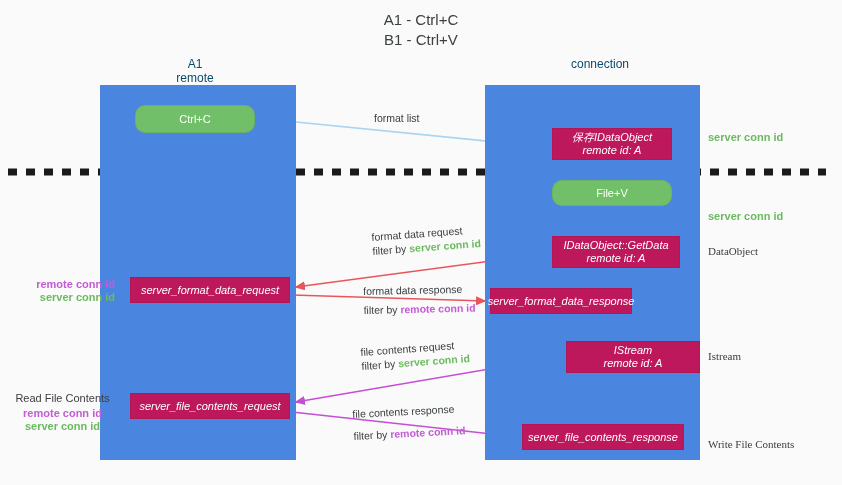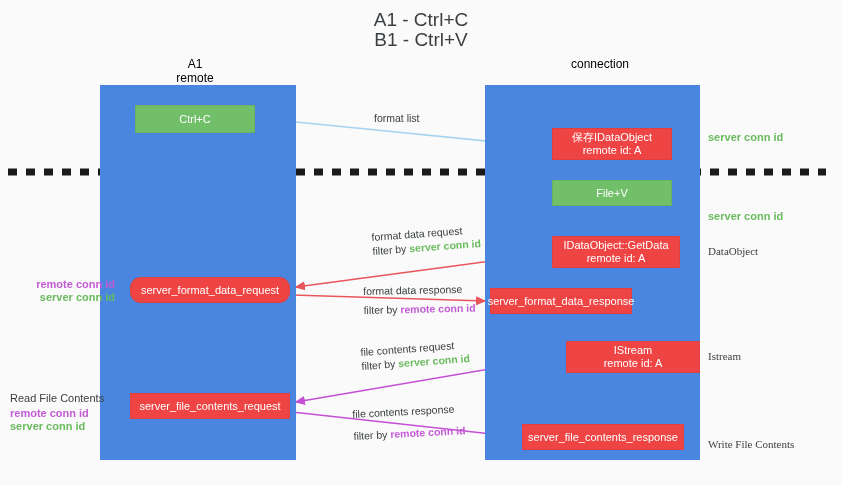--- a/index.html
+++ b/index.html
@@ -9,71 +9,71 @@
     font-family:"Liberation Sans","DejaVu Sans",sans-serif;
     overflow:hidden;
   }
   #stage{position:relative;width:842px;height:485px;}
 
   .abs{position:absolute;}
 
   
   #title{
     left:0;top:10px;width:842px;text-align:center;
-    font-size:19px;color:#3c4043;line-height:20px;
+    font-size:15px;color:#3c4043;line-height:20px;
   }
 
   
   .lane-head{
-    text-align:center;font-size:12px;color:#000000;line-height:14px;
+    text-align:center;font-size:12px;color:#0c4a6e;line-height:14px;
   }
   #head-a1{left:120px;top:57px;width:150px;}
   #head-b1{left:510px;top:57px;width:180px;}
 
   
   .lane{background:#4a86df;}
   #lane-a1{left:100px;top:85px;width:196px;height:375px;}
   #lane-b1{left:485px;top:85px;width:215px;height:375px;}
 
   
   .box{
     box-sizing:border-box;
     display:flex;flex-direction:column;
     align-items:center;justify-content:center;
     color:#ffffff;font-size:11px;line-height:13px;
     text-align:center;
     border:1px solid rgba(0,0,0,0.06);
   }
-  .green{background:#72bf6a;}
-  .orange{background:#ef4444;}
+  .green{background:#72bf6a;border-radius:10px;}
+  .orange{background:#be185d;font-style:italic;}
 
   #box-ctrlc{left:135px;top:105px;width:120px;height:28px;}
   #box-idataobject{left:552px;top:128px;width:120px;height:32px;}
   #box-ctrlv{left:552px;top:180px;width:120px;height:26px;}
   #box-getdata{left:552px;top:236px;width:128px;height:32px;}
-  #box-fmt-req{left:130px;top:277px;width:160px;height:26px;border-radius:11px;}
+  #box-fmt-req{left:130px;top:277px;width:160px;height:26px;}
   #box-fmt-res{left:490px;top:288px;width:142px;height:26px;}
   #box-istream{left:566px;top:341px;width:134px;height:32px;}
   #box-file-req{left:130px;top:393px;width:160px;height:26px;}
   #box-file-res{left:522px;top:424px;width:162px;height:26px;}
 
   
   .side-label{font-size:11px;line-height:13px;}
   .green-txt{color:#6aba5e;font-weight:bold;}
   .purple-txt{color:#c45bd6;font-weight:bold;}
   .dark-txt{color:#3c4043;font-family:Liberation Serif, serif;}
 
   #lbl-server1{left:708px;top:131px;}
   #lbl-server2{left:708px;top:210px;}
   #lbl-dataobject{left:708px;top:245px;}
   #lbl-istream{left:708px;top:350px;}
   #lbl-writefile{left:708px;top:438px;}
 
   #lbl-left-1{left:10px;top:278px;width:105px;text-align:right;}
-  #lbl-left-2{left:10px;top:392px;width:105px;text-align:left;}
+  #lbl-left-2{left:10px;top:392px;width:105px;text-align:center;}
   #lbl-left-2 .hdr{color:#3c4043;font-weight:normal;display:block;margin-bottom:2px;}
 
   
   .arrow-label{
     font-size:10.5px;line-height:14px;color:#3c4043;white-space:nowrap;
   }
   #al-formatlist{left:374px;top:111px;}
   #al-fmt-req{left:371px;top:230px;transform:rotate(-4.2deg);transform-origin:left top;}
   #al-fmt-res{left:363px;top:284px;transform:rotate(-1.2deg);transform-origin:left top;}
   #al-file-req{left:360px;top:345px;transform:rotate(-4.2deg);transform-origin:left top;}

